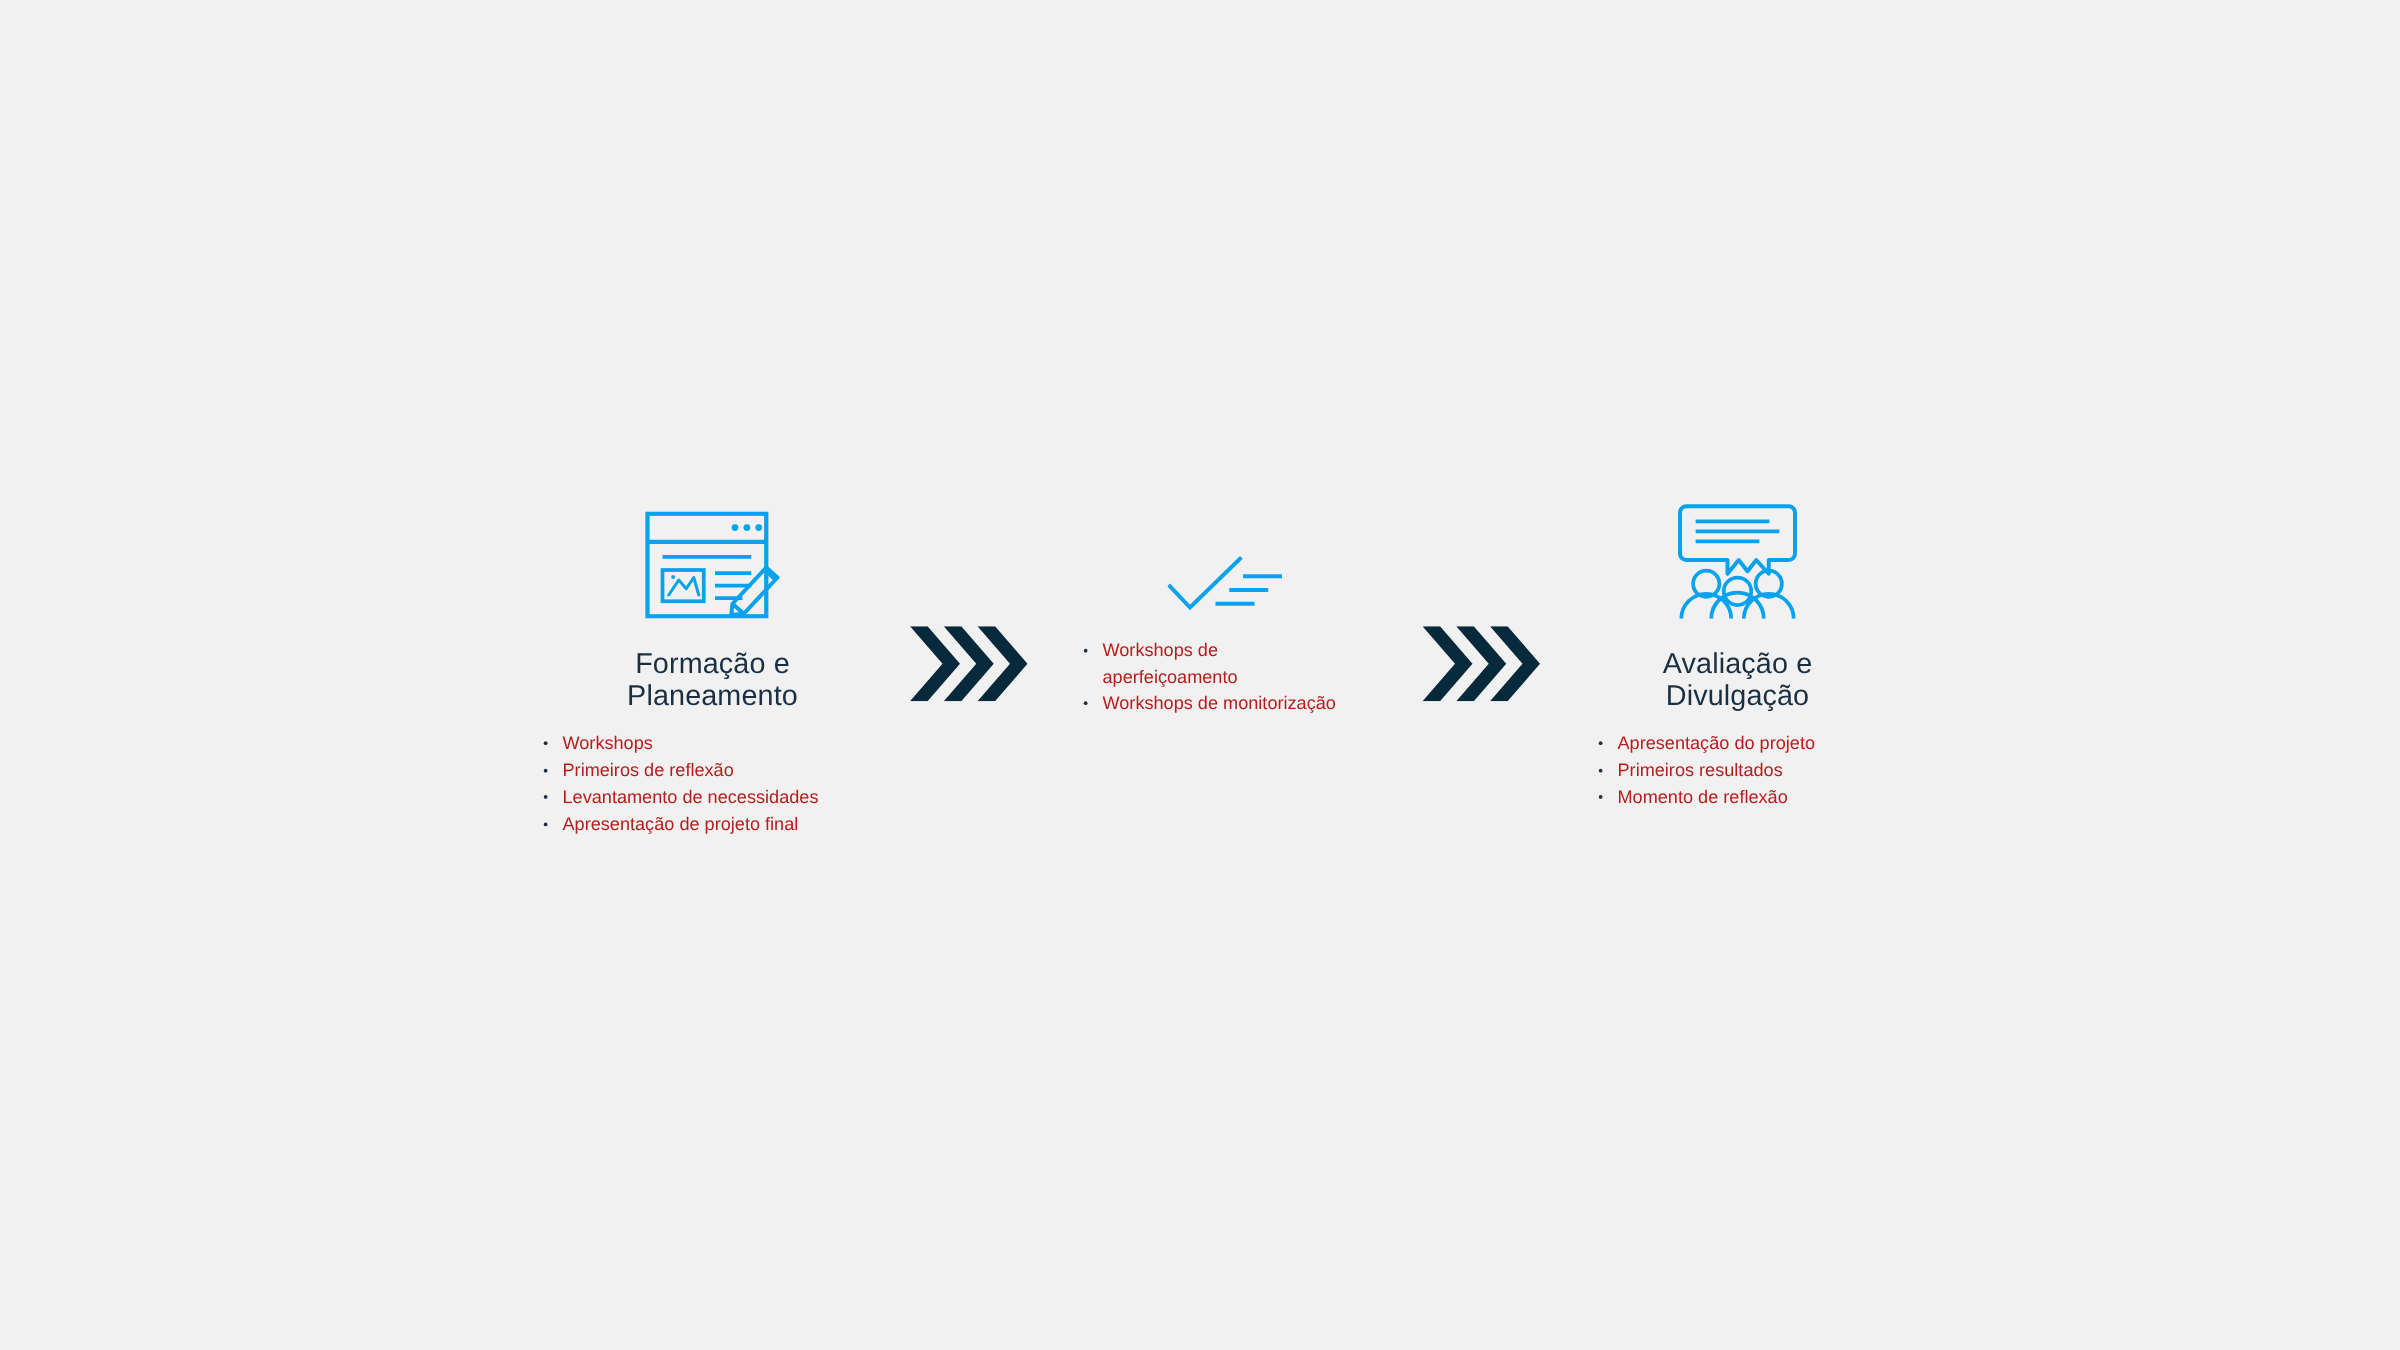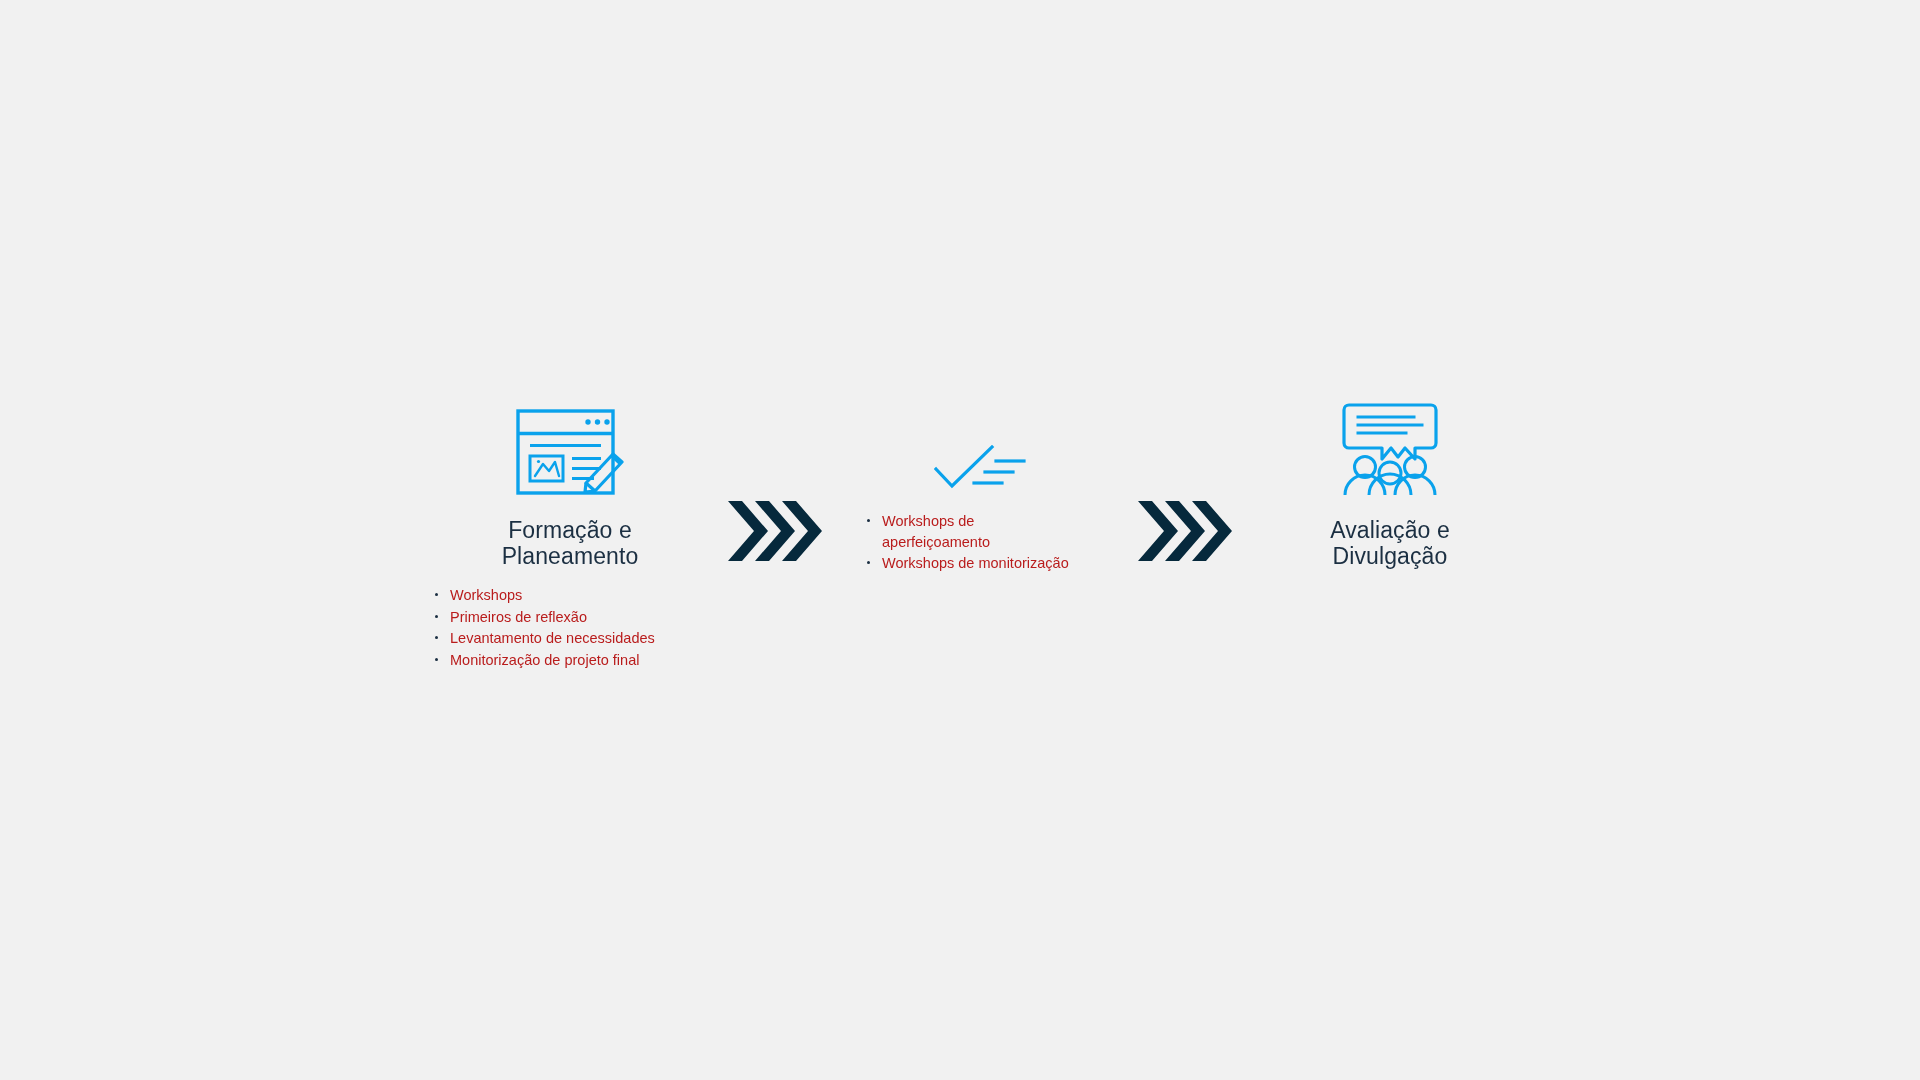--- a/index.html
+++ b/index.html
@@ -139,21 +139,21 @@
         </svg>
       </div>
 
       <div class="step-title">Formação e
 Planeamento</div>
 
       <ul class="step-bullets">
         <li>Workshops</li>
         <li>Primeiros de reflexão</li>
         <li>Levantamento de necessidades</li>
-        <li>Monitorização de projeto final</li>
+        <li>Apresentação de projeto final</li>
       </ul>
     </div>
 
     <div class="connector">
       <svg width="94" height="60" viewBox="0 0 94 60">
         <g fill="#06293c">
           <polygon points="0,0 14,0 40,30 14,60 0,60 26,30"></polygon>
           <polygon points="27,0 41,0 67,30 41,60 27,60 53,30"></polygon>
           <polygon points="54,0 68,0 94,30 68,60 54,60 80,30"></polygon>
         </g>
@@ -210,16 +210,21 @@
             <path d="M53 92 a20 20 0 0 1 40 0"></path>
             <circle cx="48" cy="70" r="11"></circle>
             <path d="M27 92 a21 21 0 0 1 42 0"></path>
           </g>
         </svg>
       </div>
 
       <div class="step-title">Avaliação e
 Divulgação</div>
 
+      <ul class="step-bullets">
+        <li>Apresentação do projeto</li>
+        <li>Primeiros resultados</li>
+        <li>Momento de reflexão</li>
+      </ul>
     </div>
 
   </div>
 </div>
 
 </body></html>

